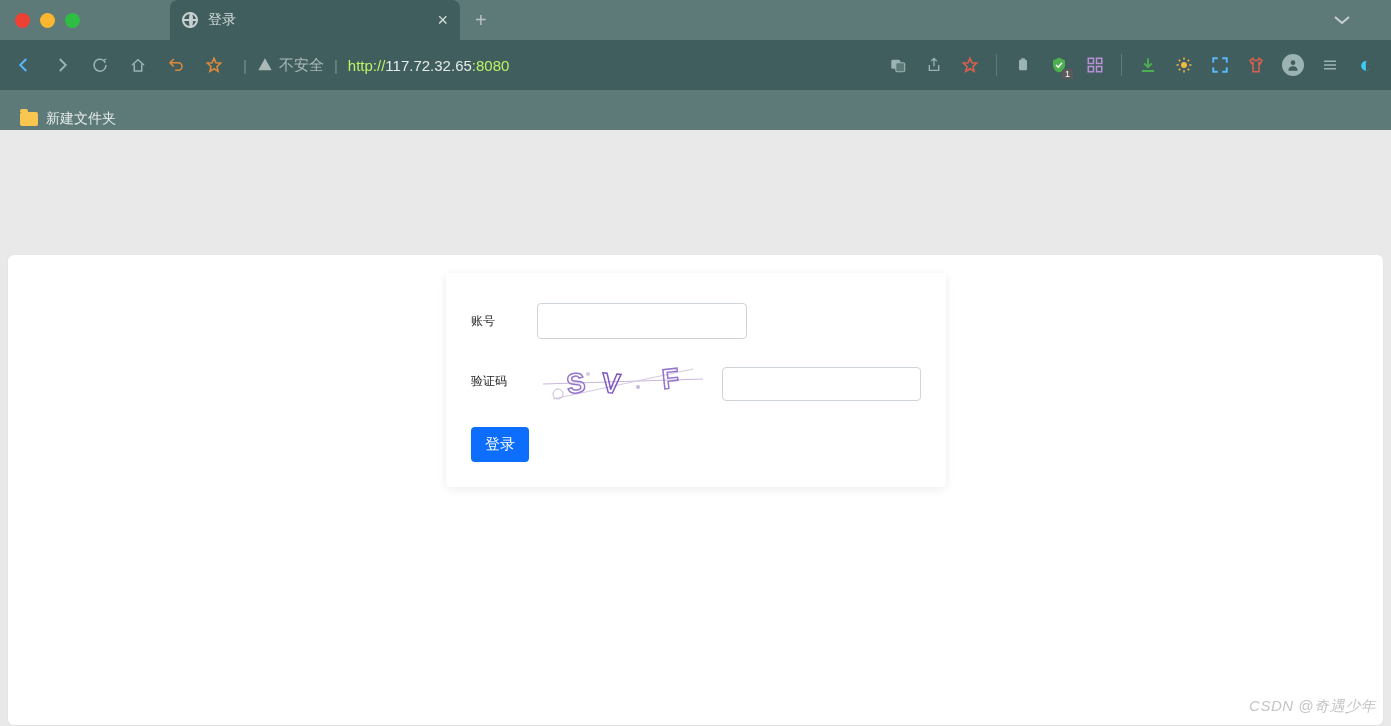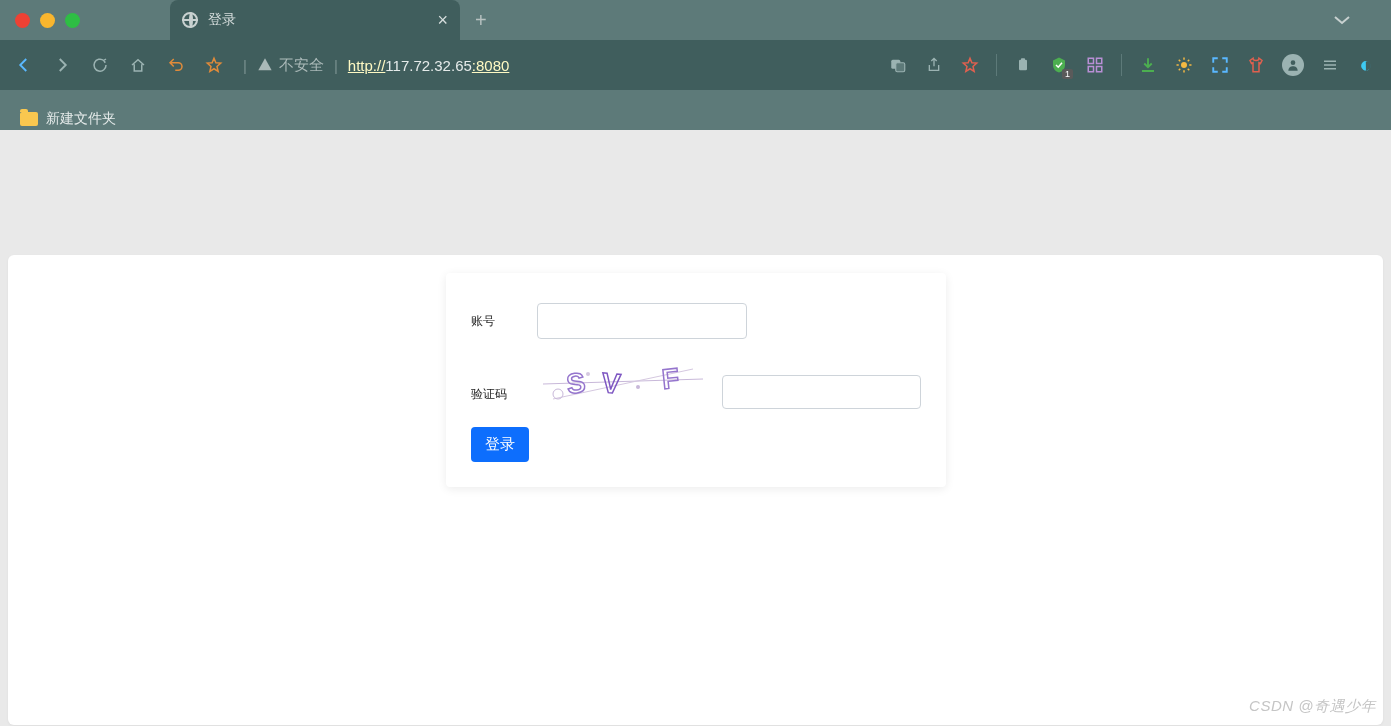--- a/index.html
+++ b/index.html
@@ -84,21 +84,21 @@
       display: flex;
       align-items: center;
       gap: 10px;
       flex: 1;
       color: #c8d1d0;
       font-size: 15px;
     }
     .security-warn { display: flex; align-items: center; gap: 6px; color: #aab9b8; }
     .divider { color: #7a9190; }
     .url { color: #e5ebea; }
-    .url .dim { color: #fef9c3; text-decoration: underline; }
+    .url .dim { color: #bef264; }
     
     .ext-icons { display: flex; gap: 16px; align-items: center; }
     .ext-icon { width: 20px; height: 20px; display:flex; align-items:center; justify-content:center; cursor: pointer; font-size: 16px; }
     .ext-separator { width: 1px; height: 22px; background: #5d7a79; }
     .shield-icon { position: relative; color: #4caf50; }
     .shield-badge {
       position: absolute; bottom: -4px; right: -4px;
       background: #5a5a5a; color: #fff; font-size: 9px;
       padding: 0 3px; border-radius: 2px;
     }
@@ -162,21 +162,21 @@
     .form-input {
       border: 1px solid #ced4da;
       border-radius: 4px;
       height: 36px;
       width: 210px;
       padding: 0 10px;
       font-size: 14px;
     }
     .captcha-row {
       display: flex;
-      align-items: flex-end;
+      align-items: center;
       gap: 19px;
       margin-bottom: 18px;
       margin-top: 20px;
     }
     .captcha-row .form-label { margin-bottom: 6px; }
     .captcha-img {
       width: 160px;
       height: 50px;
       position: relative;
       cursor: pointer;

